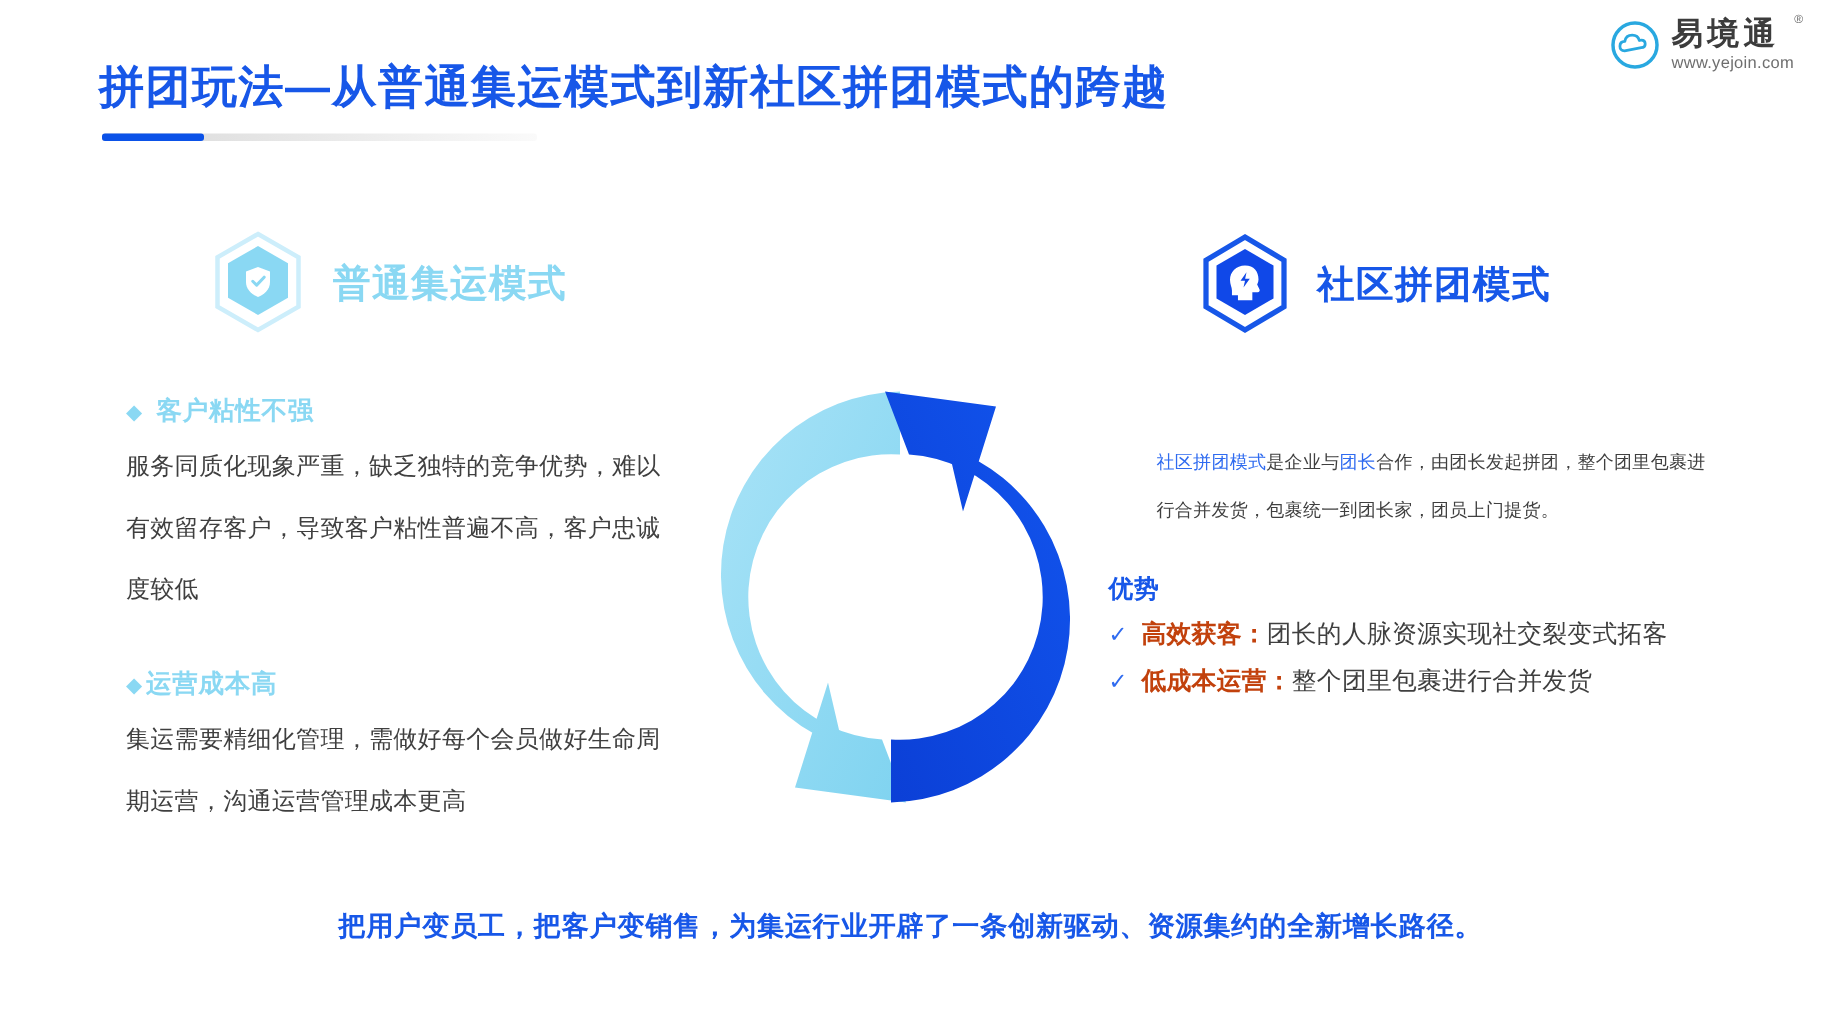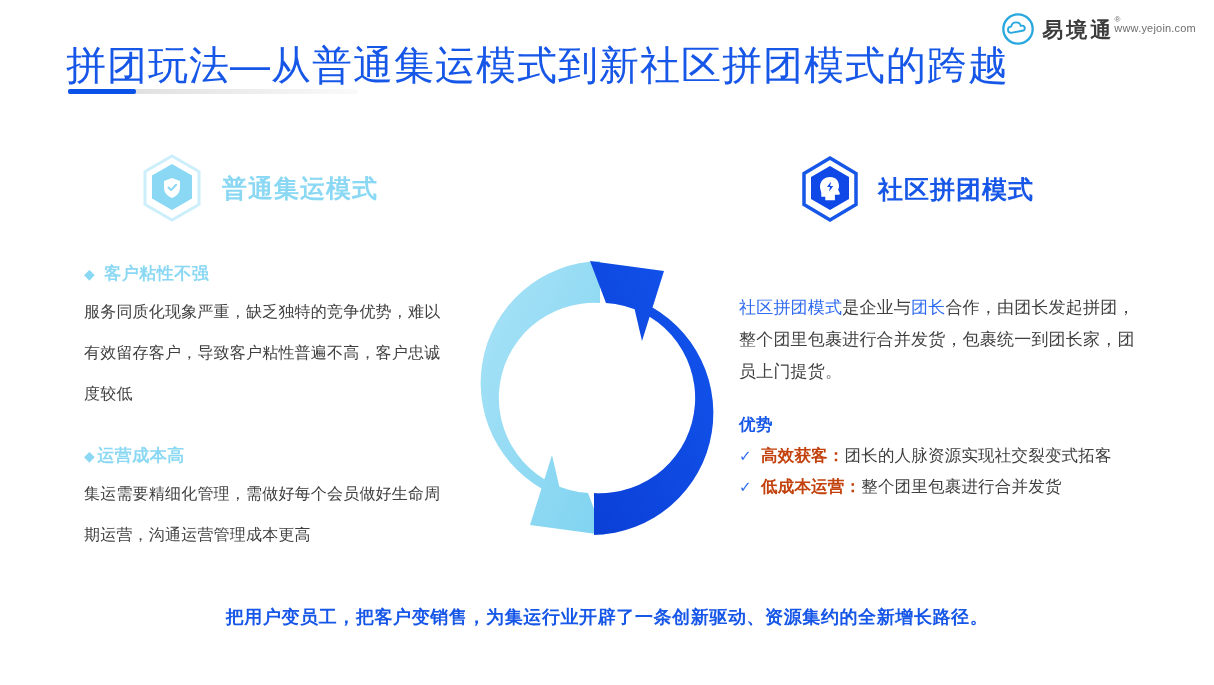--- a/index.html
+++ b/index.html
@@ -18,21 +18,21 @@
   
   .logo {
     position: absolute;
     top: 12px;
     right: 18px;
     display: flex;
     align-items: center;
     gap: 7px;
   }
   .logo-mark { width: 34px; height: 34px; flex: none; }
-  .logo-textblock { display: flex; flex-direction: row; line-height: 1; }
+  .logo-textblock { display: flex; flex-direction: column; line-height: 1; }
   .logo-wordmark {
     font-size: 21px;
     font-weight: bold;
     color: #3c3c3c;
     letter-spacing: 3px;
     position: relative;
     display: inline-block;
   }
   .logo-reg {
     position: absolute;
@@ -47,22 +47,22 @@
     color: #6e6e6e;
     letter-spacing: 0.2px;
     margin-top: 4px;
   }
 
   
   .page-title {
     position: absolute;
     left: 66px;
     top: 38px;
-    font-size: 40px;
-    font-weight: normal;
+    font-size: 30px;
+    font-weight: bold;
     color: #1757e8;
     letter-spacing: 1px;
     white-space: nowrap;
   }
   .title-rule {
     position: absolute;
     left: 68px;
     top: 89px;
     width: 290px;
     height: 5px;
@@ -135,24 +135,25 @@
   }
 
   
   .right-col {
     position: absolute;
     left: 739px;
     top: 292px;
     width: 400px;
   }
   .rt-para {
-    font-size: 17px;
+    font-size: 12px;
     color: #3f3f3f;
     line-height: 32px;
     letter-spacing: 0.2px;
+    margin-left: 32px;
   }
   .hl { color: #2f6bf0; }
   .adv-title {
     margin-top: 26px;
     font-size: 16.5px;
     font-weight: bold;
     color: #1757e8;
     letter-spacing: 0.5px;
   }
   .adv-list { margin-top: 4px; }

